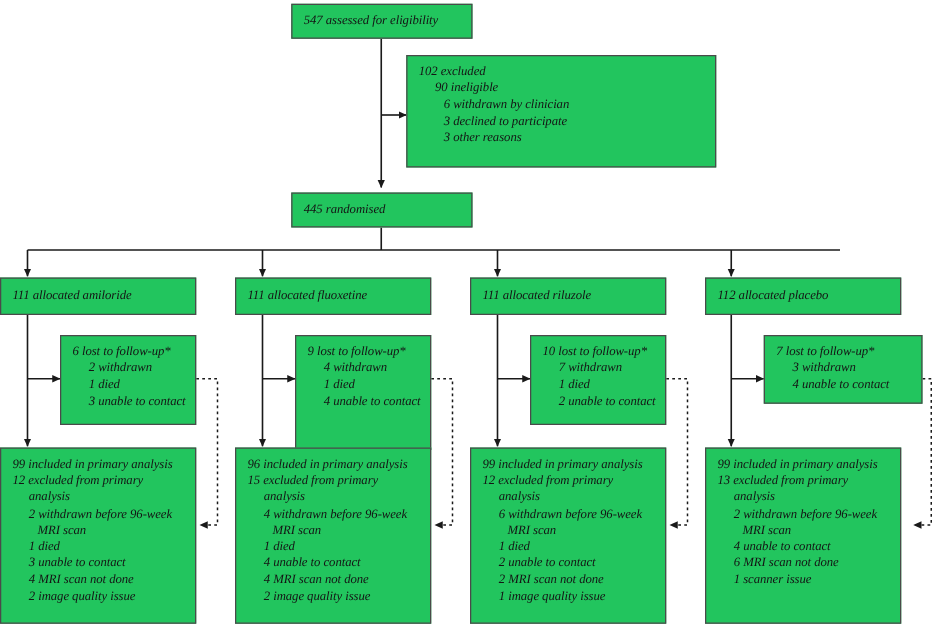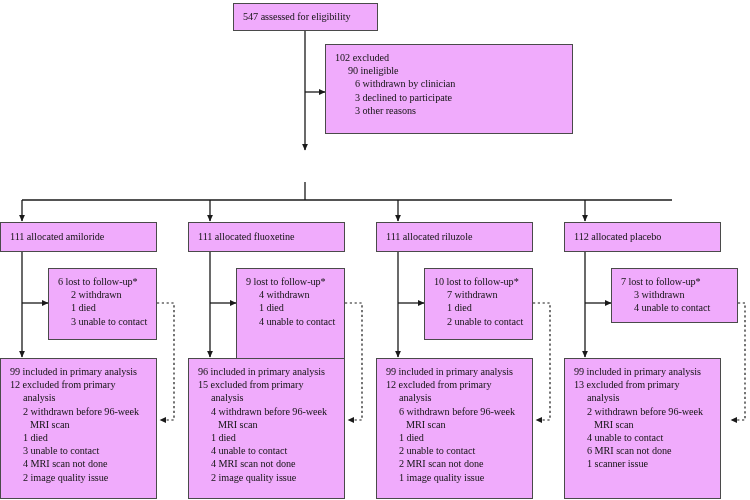--- a/index.html
+++ b/index.html
@@ -20,26 +20,27 @@
     left: 0;
     top: 0;
     width: 750px;
     height: 500px;
     pointer-events: none;
   }
   .node {
     position: absolute;
     box-sizing: border-box;
     border: 1px solid #4a4a4a;
-    background: #f0abfc;
+    background: #22c55e;
     padding: 6px 2px 6px 9px;
     font-size: 10.2px;
     line-height: 13.2px;
     color: #141414;
     letter-spacing: -0.05px;
+    font-style: italic;
   }
   .node .ln {
     white-space: nowrap;
   }
   .ind1 { padding-left: 13px; }
   .ind2 { padding-left: 20px; }
   .node-center {
     display: flex;
     align-items: center;
   }
@@ -102,20 +103,25 @@
   <div class="node" style="left:325px; top:44px; width:248px; height:90px;">
     <div>
         <div class="ln">102 excluded</div>
         <div class="ln ind1">90 ineligible</div>
         <div class="ln ind2">6 withdrawn by clinician</div>
         <div class="ln ind2">3 declined to participate</div>
         <div class="ln ind2">3 other reasons</div>
       </div>
   </div>
 
+  <div class="node node-center" style="left:233px; top:154px; width:145px; height:28px;">
+    <div>
+        <div class="ln">445 randomised</div>
+      </div>
+  </div>
 
   <div class="node node-center" style="left:0px; top:222px; width:157px; height:30px;">
     <div>
         <div class="ln">111 allocated amiloride</div>
       </div>
   </div>
   <div class="node node-center" style="left:188px; top:222px; width:157px; height:30px;">
     <div>
         <div class="ln">111 allocated fluoxetine</div>
       </div>

